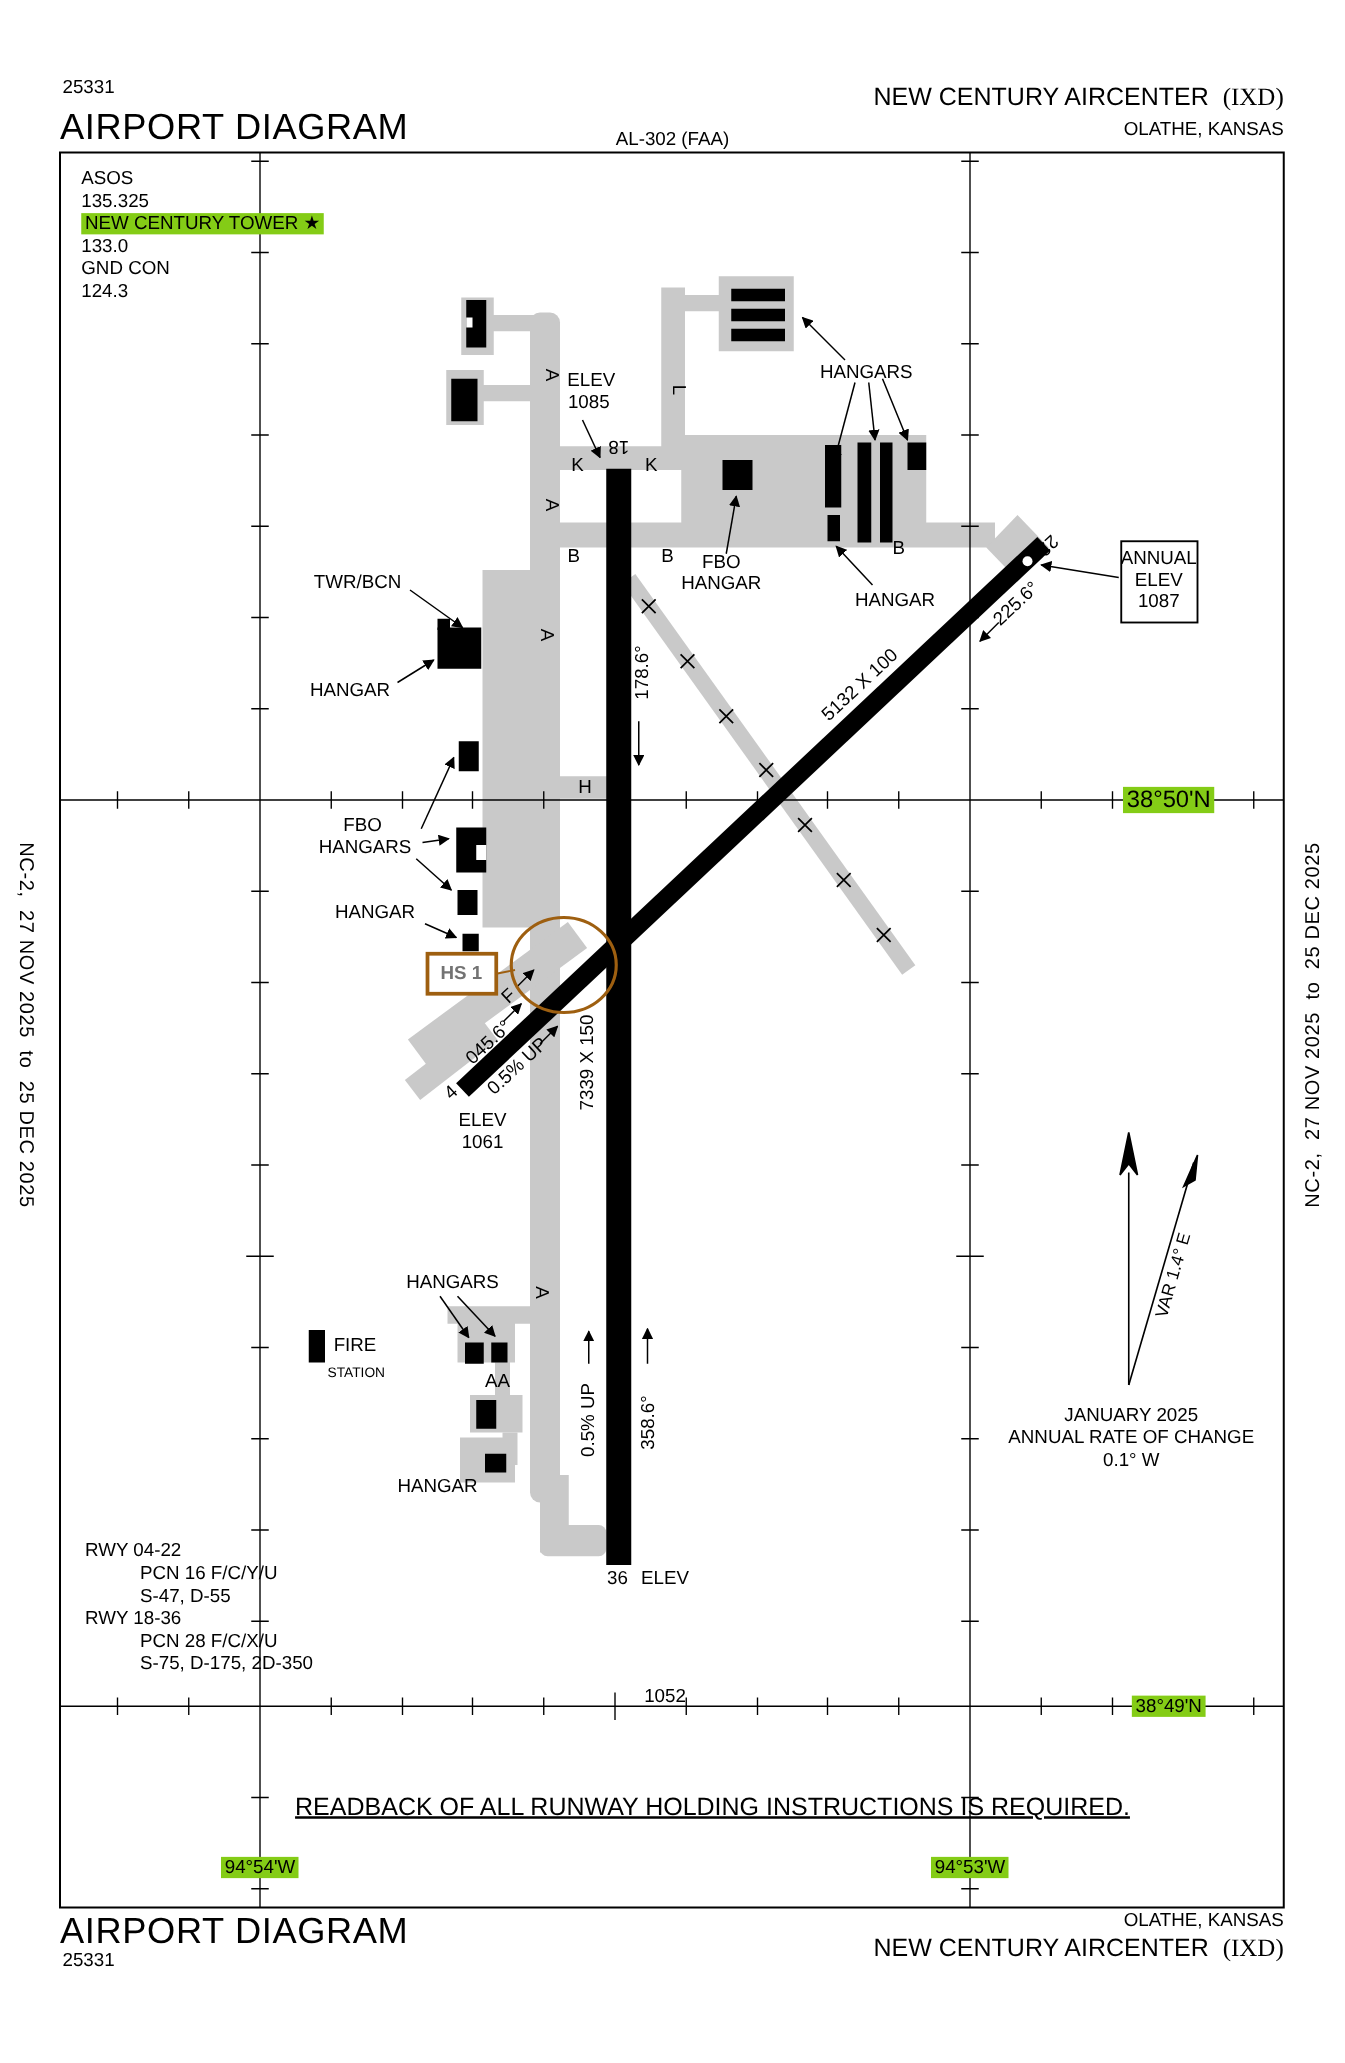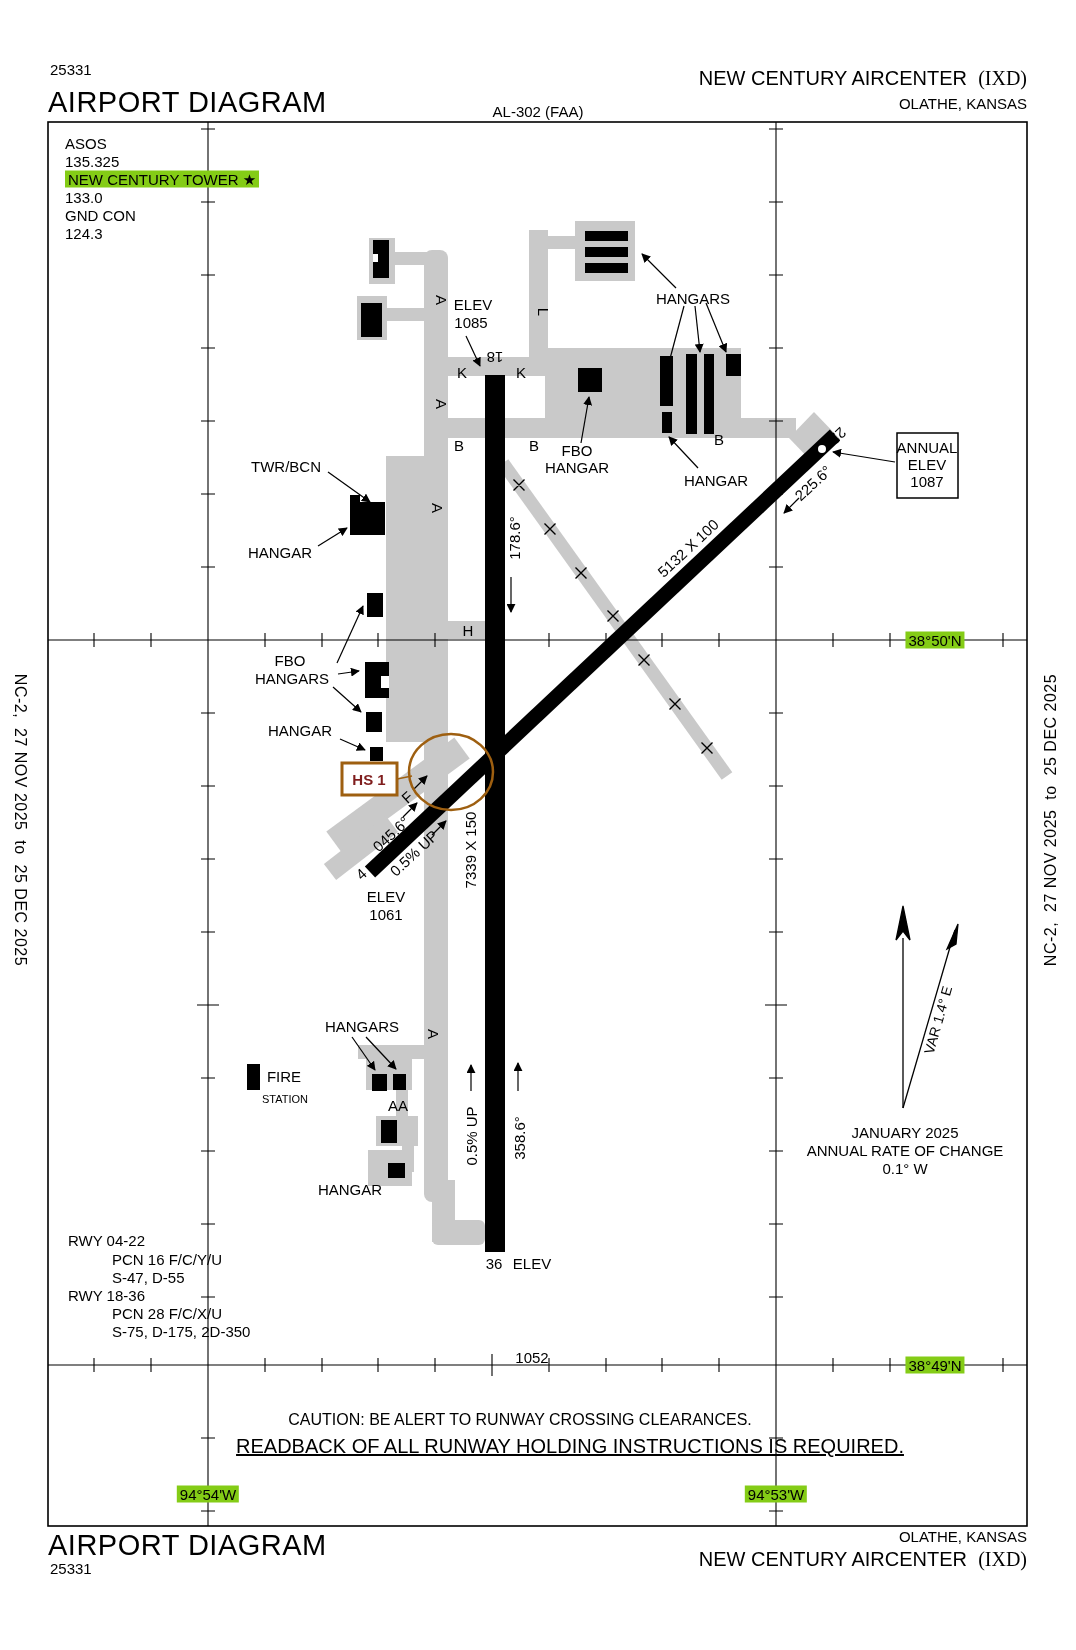--- a/index.html
+++ b/index.html
@@ -191,21 +191,21 @@
       <div class="lbl" style="left: 927px; top: 481px; font-size: 15px; transform: translate(-50%, -50%) rotate(0deg);">1087</div>
       <div class="lbl" style="left: 838px; top: 436px; font-size: 15px; transform: translate(-50%, -50%) rotate(137deg);">22</div>
       <div class="lbl" style="left: 813px; top: 483px; font-size: 15px; transform: translate(-50%, -50%) rotate(-43deg);">225.6°</div>
       <div class="lbl" style="left: 688px; top: 548px; font-size: 15px; transform: translate(-50%, -50%) rotate(-43deg);">5132 X 100</div>
       <div class="lbl" style="left: 514px; top: 538px; font-size: 15px; transform: translate(-50%, -50%) rotate(-90deg);">178.6°</div>
       <div class="lbl" style="left: 286px; top: 466px; font-size: 15px; transform: translate(-50%, -50%) rotate(0deg);">TWR/BCN</div>
       <div class="lbl" style="left: 280px; top: 552px; font-size: 15px; transform: translate(-50%, -50%) rotate(0deg);">HANGAR</div>
       <div class="lbl" style="left: 290px; top: 660px; font-size: 15px; transform: translate(-50%, -50%) rotate(0deg);">FBO</div>
       <div class="lbl" style="left: 292px; top: 678px; font-size: 15px; transform: translate(-50%, -50%) rotate(0deg);">HANGARS</div>
       <div class="lbl" style="left: 300px; top: 730px; font-size: 15px; transform: translate(-50%, -50%) rotate(0deg);">HANGAR</div>
-      <div class="lbl" style="left: 369px; top: 779px; font-size: 15px; color: #7f1d1d; font-weight: bold; transform: translate(-50%, -50%) rotate(0deg);">HS 1</div>
+      <div class="lbl" style="left: 369px; top: 779px; font-size: 15px; color: #737373; font-weight: bold; transform: translate(-50%, -50%) rotate(0deg);">HS 1</div>
       <div class="lbl" style="left: 361px; top: 874px; font-size: 15px; transform: translate(-50%, -50%) rotate(-43deg);">4</div>
       <div class="lbl" style="left: 391px; top: 834px; font-size: 15px; transform: translate(-50%, -50%) rotate(-43deg);">045.6°</div>
       <div class="lbl" style="left: 407px; top: 797px; font-size: 15px; transform: translate(-50%, -50%) rotate(-43deg);">F</div>
       <div class="lbl" style="left: 414px; top: 853px; font-size: 15px; transform: translate(-50%, -50%) rotate(-43deg);">0.5% UP</div>
       <div class="lbl" style="left: 386px; top: 896px; font-size: 15px; transform: translate(-50%, -50%) rotate(0deg);">ELEV</div>
       <div class="lbl" style="left: 386px; top: 914px; font-size: 15px; transform: translate(-50%, -50%) rotate(0deg); text-align: center;">1061</div>
       <div class="lbl" style="left: 470px; top: 850px; font-size: 15px; transform: translate(-50%, -50%) rotate(-90deg);">7339 X 150</div>
       <div class="lbl" style="left: 471px; top: 1136px; font-size: 15px; transform: translate(-50%, -50%) rotate(-90deg);">0.5% UP</div>
       <div class="lbl" style="left: 519px; top: 1138px; font-size: 15px; transform: translate(-50%, -50%) rotate(-90deg);">358.6°</div>
       <div class="lbl" style="left: 362px; top: 1026px; font-size: 15px; transform: translate(-50%, -50%) rotate(0deg);">HANGARS</div>
@@ -215,25 +215,24 @@
       <div class="lbl" style="left: 350px; top: 1189px; font-size: 15px; transform: translate(-50%, -50%) rotate(0deg);">HANGAR</div>
       <div class="lbl" style="left: 494px; top: 1263px; font-size: 15px; transform: translate(-50%, -50%) rotate(0deg);">36</div>
       <div class="lbl" style="left: 532px; top: 1263px; font-size: 15px; transform: translate(-50%, -50%) rotate(0deg);">ELEV</div>
       <div class="lbl" style="left: 532px; top: 1357px; font-size: 15px; transform: translate(-50%, -50%) rotate(0deg);">1052</div>
       <div class="lbl" style="left: 68px; top: 1240px; font-size: 15px; transform: translate(0px, -50%) rotate(0deg);">RWY 04-22</div>
       <div class="lbl" style="left: 112px; top: 1259px; font-size: 15px; transform: translate(0px, -50%) rotate(0deg);">PCN 16 F/C/Y/U</div>
       <div class="lbl" style="left: 112px; top: 1277px; font-size: 15px; transform: translate(0px, -50%) rotate(0deg);">S-47, D-55</div>
       <div class="lbl" style="left: 68px; top: 1295px; font-size: 15px; transform: translate(0px, -50%) rotate(0deg);">RWY 18-36</div>
       <div class="lbl" style="left: 112px; top: 1313px; font-size: 15px; transform: translate(0px, -50%) rotate(0deg);">PCN 28 F/C/X/U</div>
       <div class="lbl" style="left: 112px; top: 1331px; font-size: 15px; transform: translate(0px, -50%) rotate(0deg);">S-75, D-175, 2D-350</div>
-      <div class="lbl bg" style="left: 935px; top: 640px; font-size: 15px; transform: translate(-50%, -50%) rotate(0deg);">38°50'N</div>
+      <div class="lbl bg" style="left: 935px; top: 640px; font-size: 19px; transform: translate(-50%, -50%) rotate(0deg);">38°50'N</div>
       <div class="lbl bg" style="left: 935px; top: 1365px; font-size: 15px; transform: translate(-50%, -50%) rotate(0deg);">38°49'N</div>
       <div class="lbl bg" style="left: 208px; top: 1494px; font-size: 15px; transform: translate(-50%, -50%) rotate(0deg);">94°54'W</div>
       <div class="lbl bg" style="left: 776px; top: 1494px; font-size: 15px; transform: translate(-50%, -50%) rotate(0deg);">94°53'W</div>
-      <div class="lbl" style="left: 520px; top: 1420px; font-size: 16px; transform: translate(-50%, -50%) rotate(0deg);">CAUTION: BE ALERT TO RUNWAY CROSSING CLEARANCES.</div>
       <div class="lbl ul" style="left: 570px; top: 1446px; font-size: 20px; transform: translate(-50%, -50%) rotate(0deg);">READBACK OF ALL RUNWAY HOLDING INSTRUCTIONS IS REQUIRED.</div>
       <div class="lbl" style="left: 905px; top: 1132px; font-size: 15px; transform: translate(-50%, -50%) rotate(0deg);">JANUARY 2025</div>
       <div class="lbl" style="left: 905px; top: 1150px; font-size: 15px; transform: translate(-50%, -50%) rotate(0deg);">ANNUAL RATE OF CHANGE</div>
       <div class="lbl" style="left: 905px; top: 1168px; font-size: 15px; transform: translate(-50%, -50%) rotate(0deg);">0.1° W</div>
       <div class="lbl" style="left: 938px; top: 1020px; font-size: 14px; transform: translate(-50%, -50%) rotate(-74deg);">VAR 1.4° E</div>
     </div>
 
   <div class="abs ftr-title">AIRPORT DIAGRAM</div>
   <div class="abs ftr-plate">25331</div>
   <div class="abs ftr-city">OLATHE, KANSAS</div>

